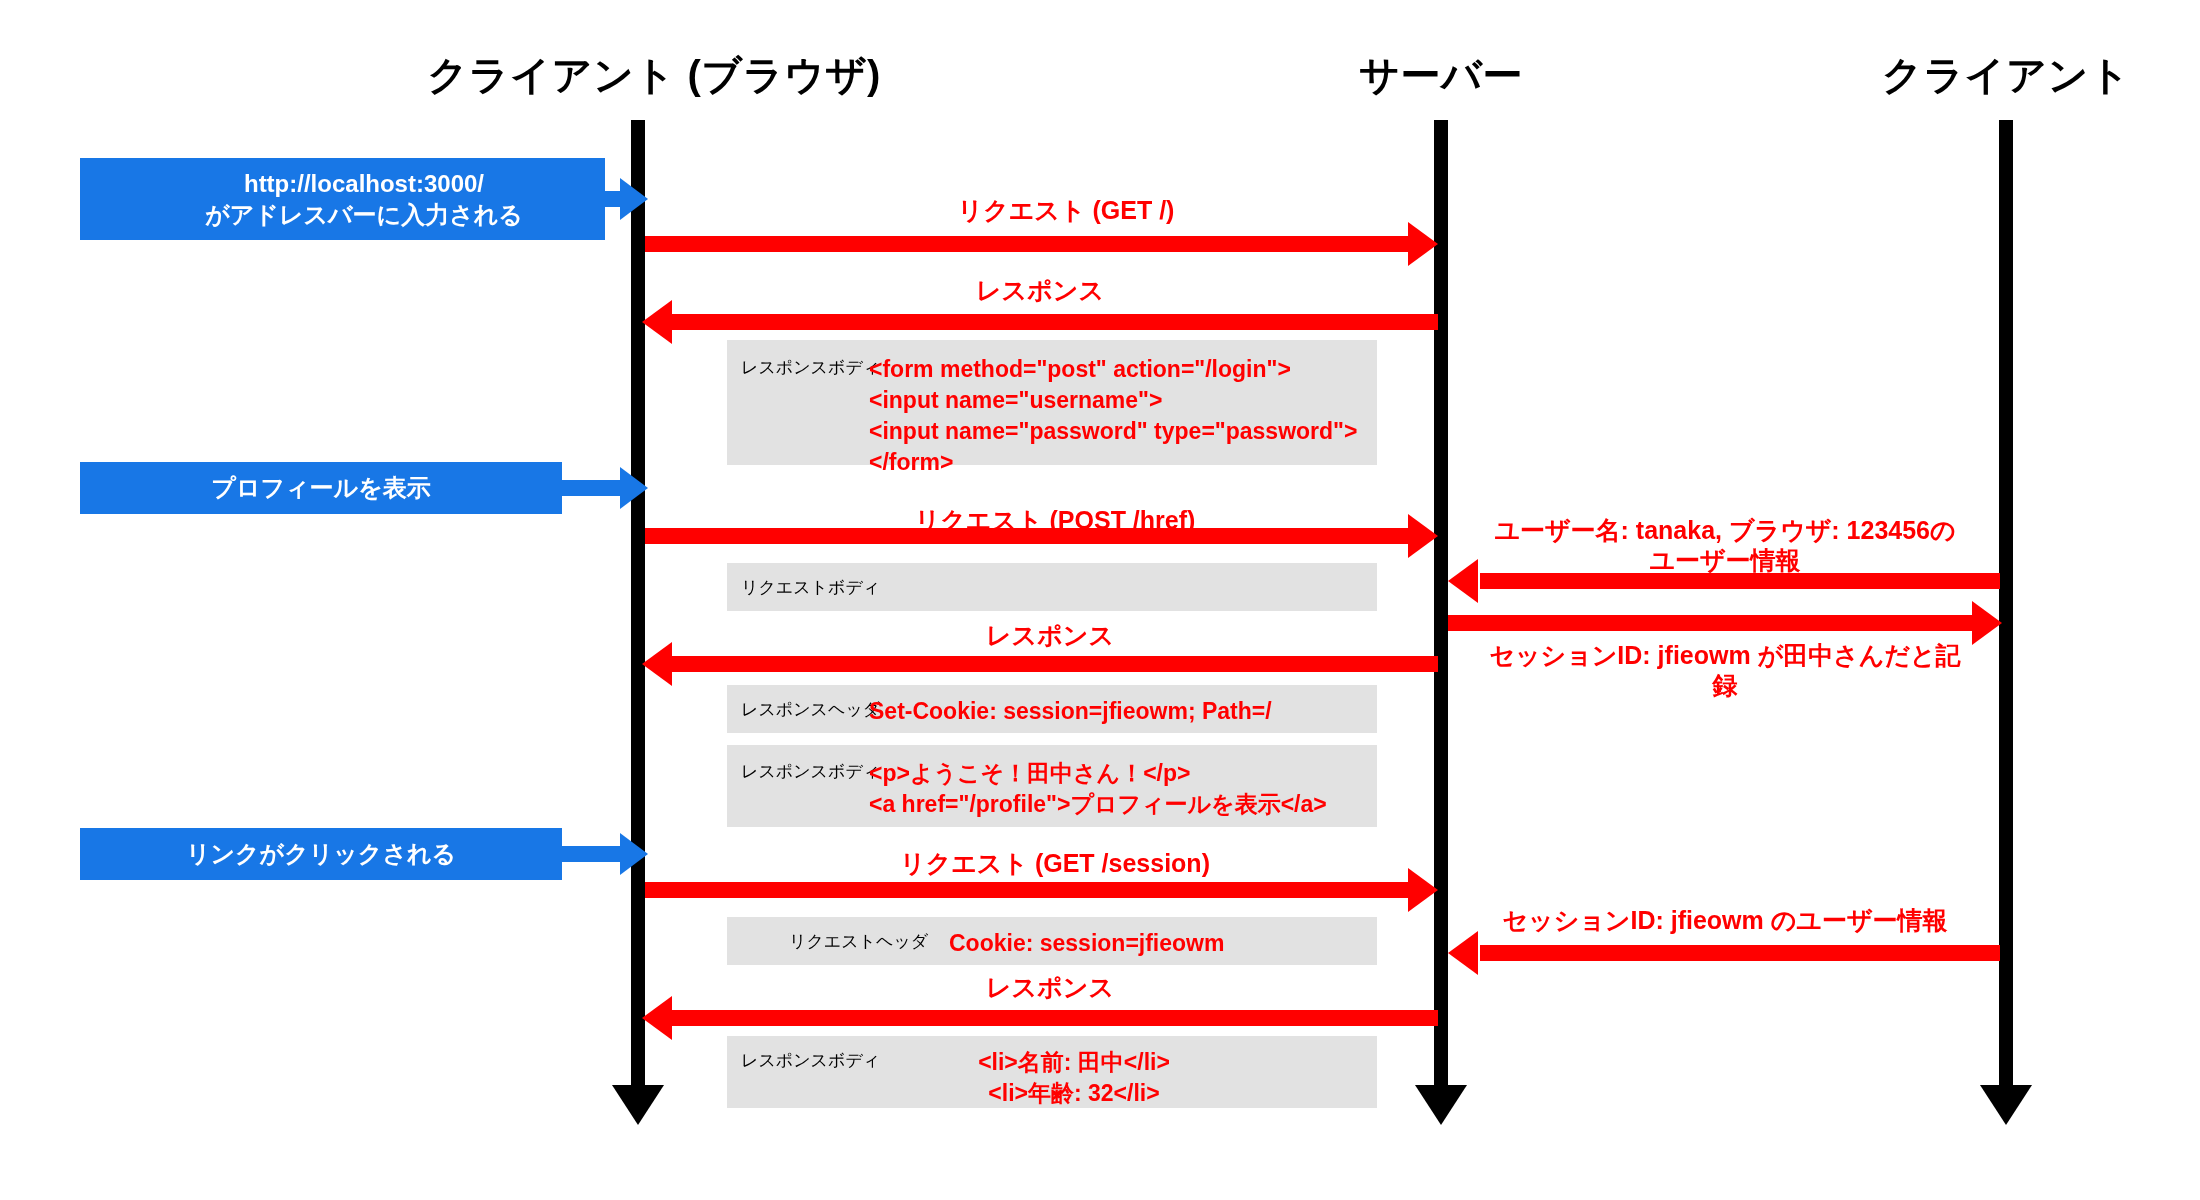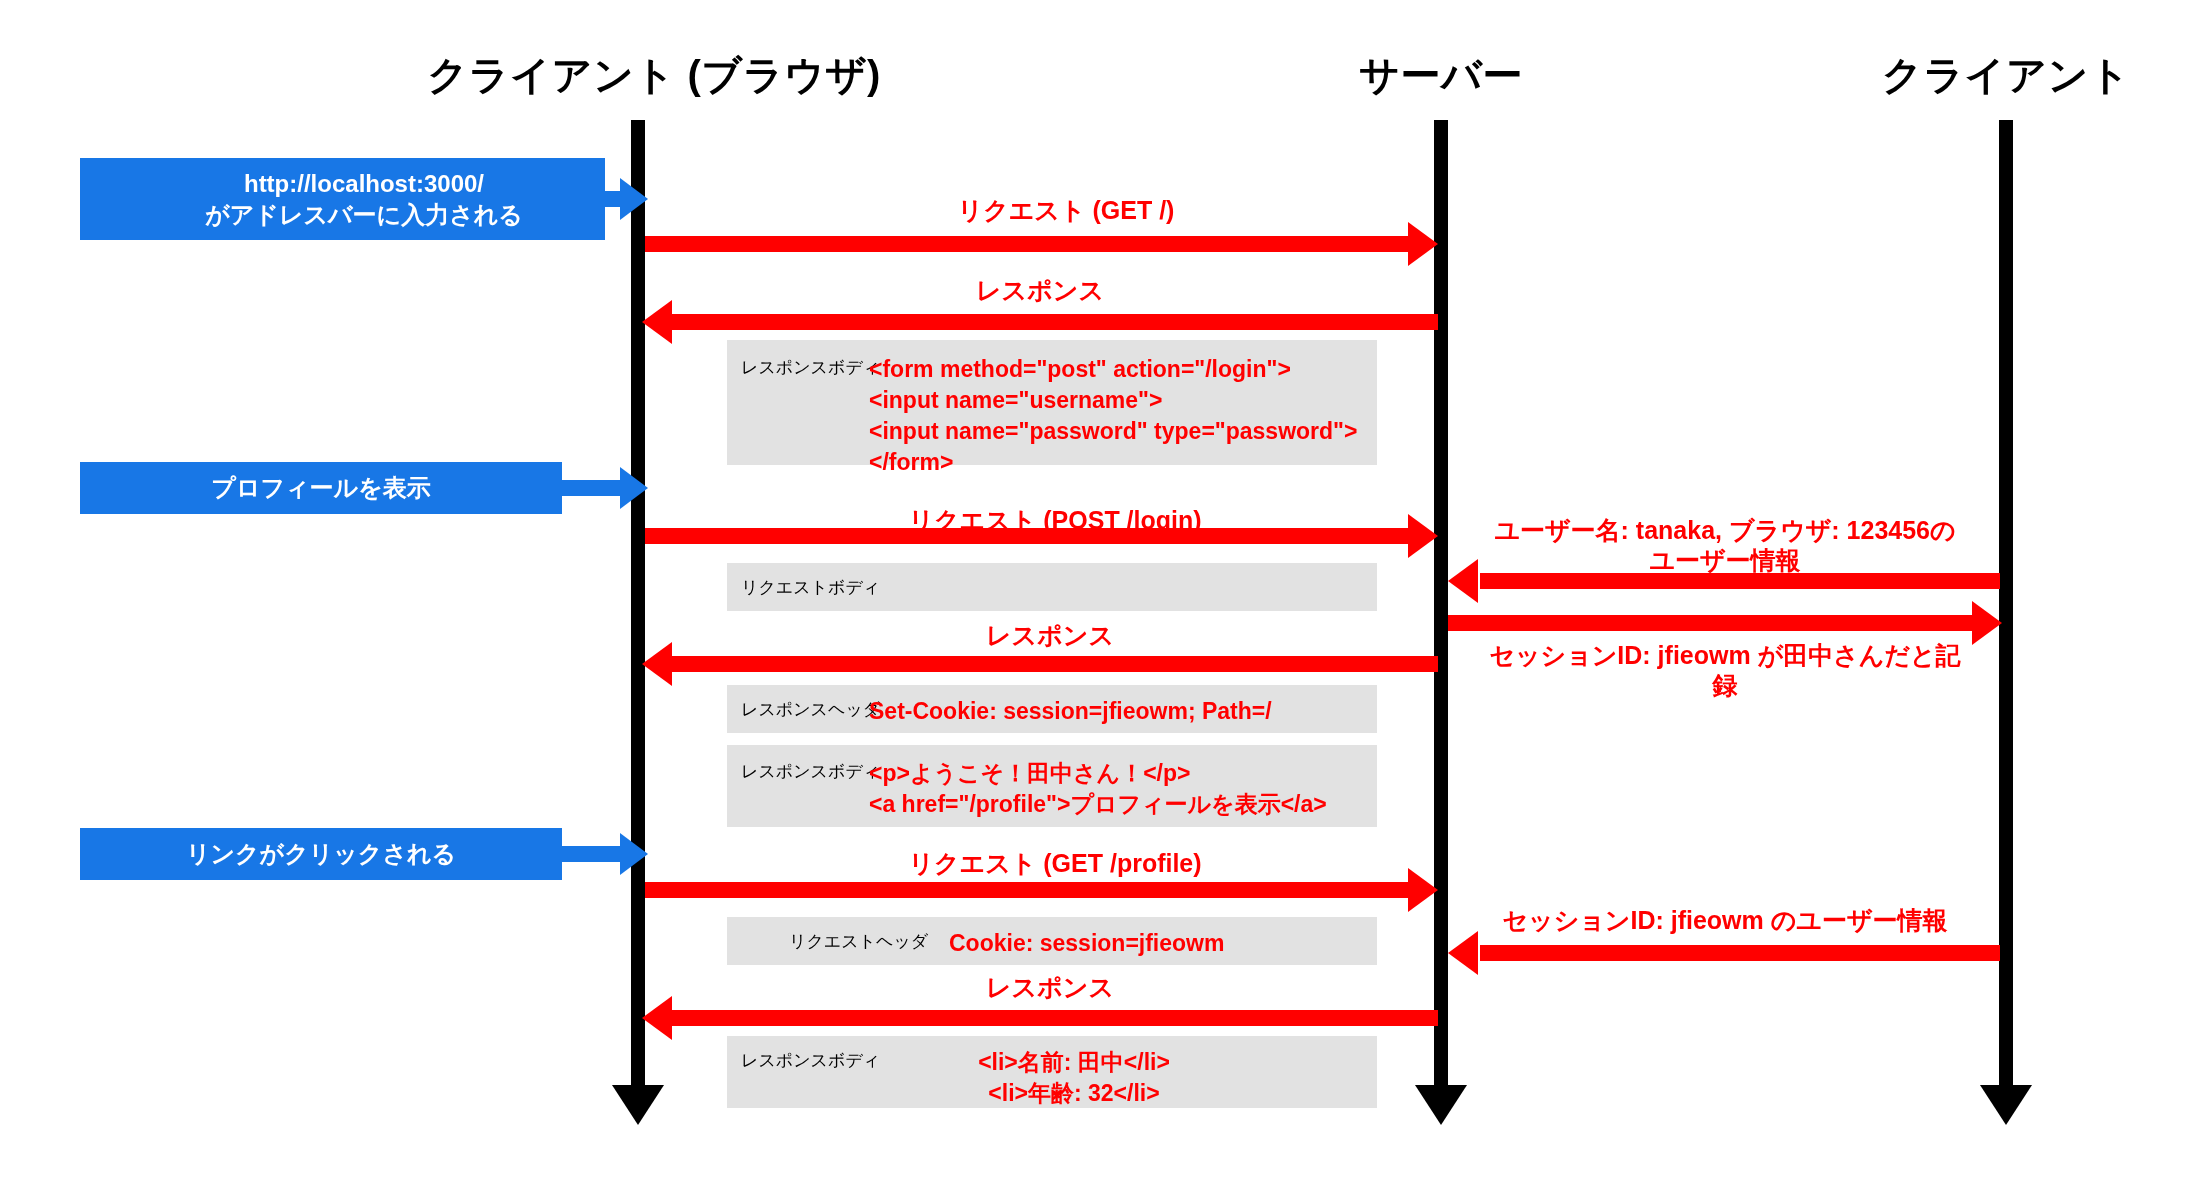--- a/index.html
+++ b/index.html
@@ -168,21 +168,21 @@
     <div class="panel-value">&lt;form method="post" action="/login"&gt;
   &lt;input name="username"&gt;
   &lt;input name="password" type="password"&gt;
 &lt;/form&gt;</div>
   </div>
 
   <div class="blue-box" style="left:80px; top:462px; width:482px; height:52px;">プロフィールを表示</div>
   <div class="blue-arrow-shaft" style="left:562px; top:480px; width:68px;"></div>
   <div class="blue-arrow-head" style="left:620px; top:467px;"></div>
 
-  <div class="msg-label" style="left:1055px; top:505px;">リクエスト (POST /login)</div>
+  <div class="msg-label" style="left:1055px; top:505px;">リクエスト (POST /href)</div>
   <div class="msg" style="left:645px; top:528px; width:765px;"></div>
   <div class="msg-head right" style="left:1408px; top:514px;"></div>
 
   <div class="msg-label" style="left:1725px; top:515px;">ユーザー名: tanaka, ブラウザ: 123456の
 ユーザー情報</div>
   <div class="msg" style="left:1480px; top:573px; width:520px;"></div>
   <div class="msg-head left" style="left:1448px; top:559px;"></div>
 
   <div class="panel" style="left:727px; top:563px; width:650px; height:48px; padding:11px 0 0 14px;">
     <div class="panel-label" style="width:128px;">リクエストボディ</div>
@@ -204,21 +204,21 @@
   <div class="panel" style="left:727px; top:745px; width:650px; height:82px; padding:13px 0 0 14px;">
     <div class="panel-label" style="width:128px;">レスポンスボディ</div>
     <div class="panel-value">&lt;p&gt;ようこそ！田中さん！&lt;/p&gt;
 &lt;a href="/profile"&gt;プロフィールを表示&lt;/a&gt;</div>
   </div>
 
   <div class="blue-box" style="left:80px; top:828px; width:482px; height:52px;text-align:right;">リンクがクリックされる</div>
   <div class="blue-arrow-shaft" style="left:562px; top:846px; width:68px;"></div>
   <div class="blue-arrow-head" style="left:620px; top:833px;"></div>
 
-  <div class="msg-label" style="left:1055px; top:848px;">リクエスト (GET /profile)</div>
+  <div class="msg-label" style="left:1055px; top:848px;">リクエスト (GET /session)</div>
   <div class="msg" style="left:645px; top:882px; width:765px;"></div>
   <div class="msg-head right" style="left:1408px; top:868px;"></div>
 
   <div class="msg-label" style="left:1725px; top:905px;">セッションID: jfieowm のユーザー情報</div>
   <div class="msg" style="left:1480px; top:945px; width:520px;"></div>
   <div class="msg-head left" style="left:1448px; top:931px;"></div>
 
   <div class="panel" style="left:727px; top:917px; width:650px; height:48px; padding:11px 0 0 14px;">
     <div class="panel-label" style="width:160px;margin-left:48px;">リクエストヘッダ</div>
     <div class="panel-value">Cookie: session=jfieowm</div>

